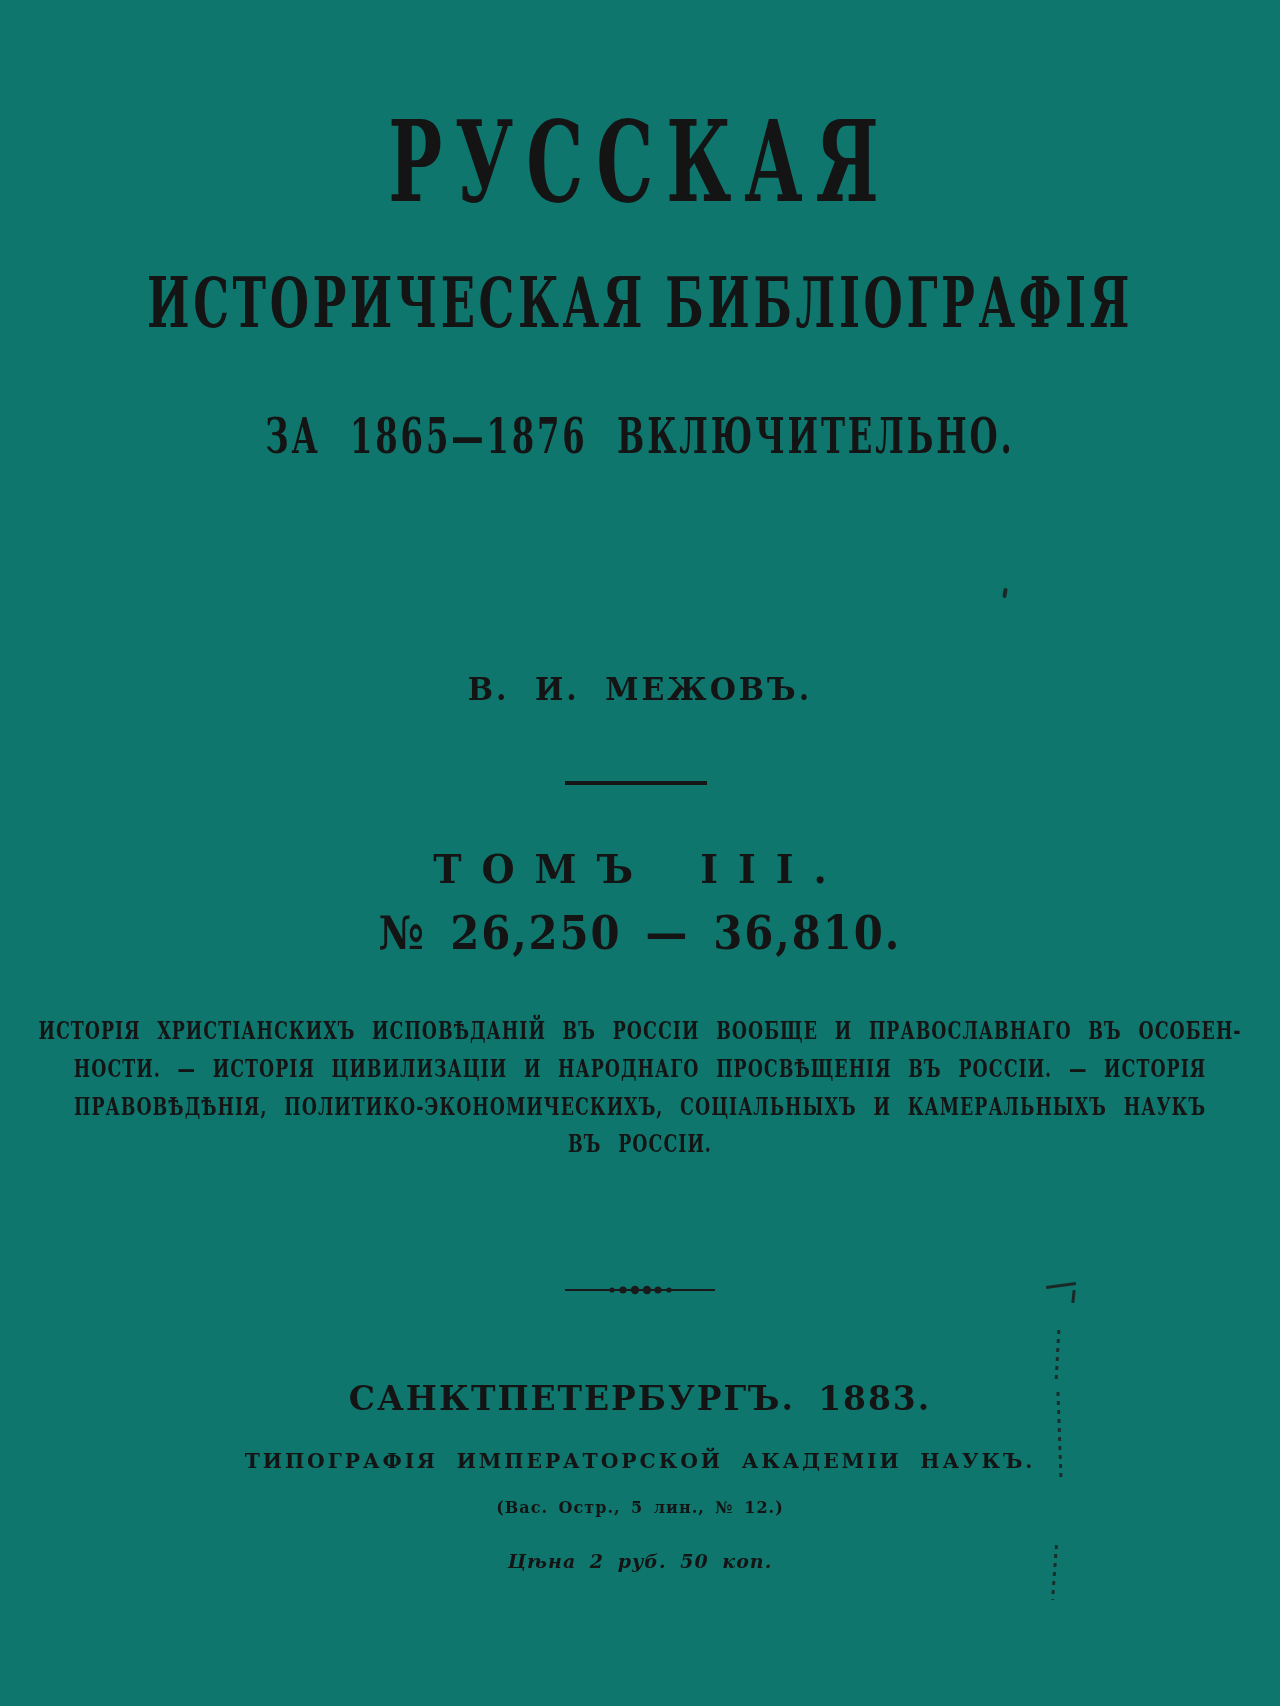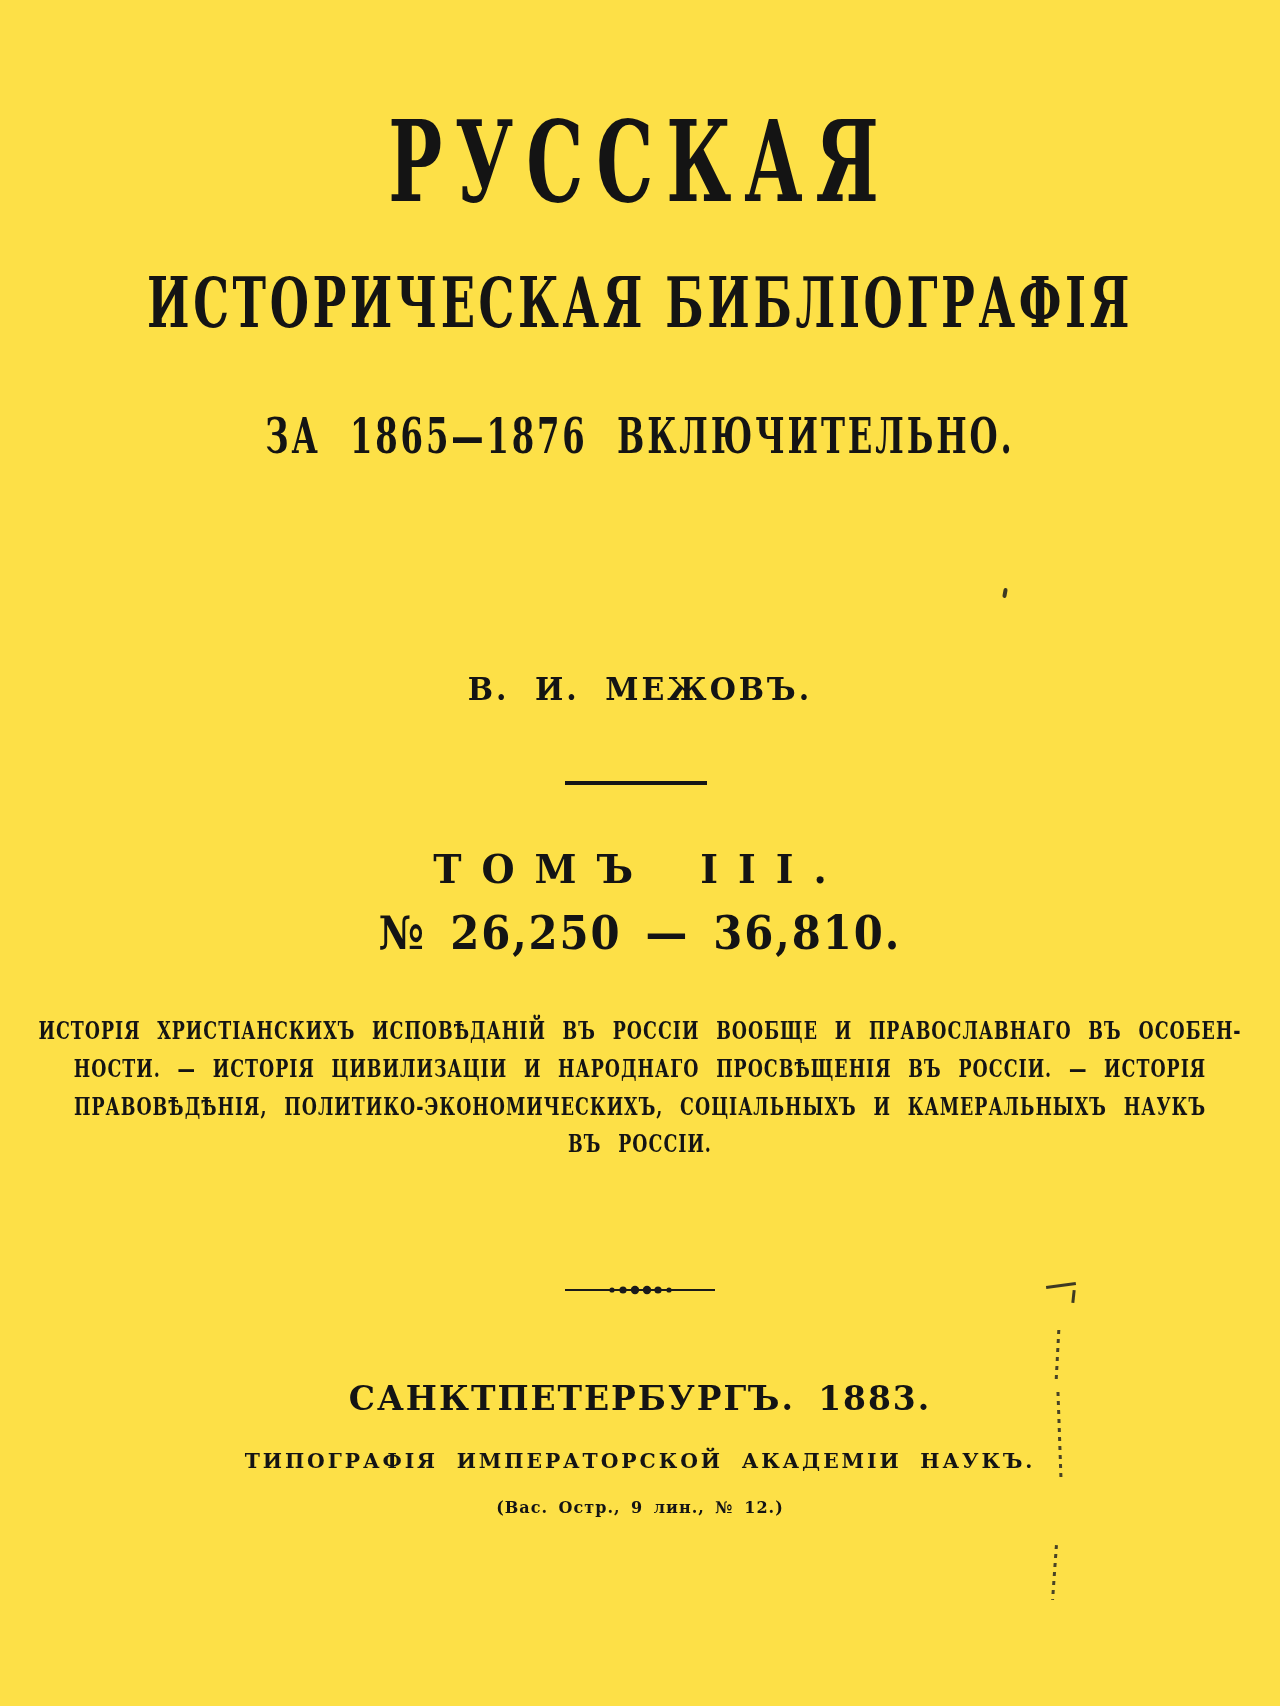--- a/index.html
+++ b/index.html
@@ -1,21 +1,21 @@
 <!DOCTYPE html>
 <html><head>
 <meta charset="utf-8">
 <style>
   html, body { margin: 0; padding: 0; background: #e8e8e6; }
   .page {
     position: relative;
     width: 1280px;
     height: 1706px;
     margin: 0 auto;
-    background: #fde047;
+    background: #0f766e;
     color: #141414;
     font-family: "DejaVu Serif", "Liberation Serif", serif;
     overflow: hidden;
   }
   .tblock {
     position: absolute;
     left: 0;
     width: 100%;
     text-align: center;
     white-space: nowrap;
@@ -174,22 +174,23 @@
       <circle cx="82" cy="7" r="4.2" fill="#1a1a1a"></circle>
       <circle cx="93" cy="7" r="3.6" fill="#1a1a1a"></circle>
       <circle cx="104" cy="7" r="2.6" fill="#1a1a1a"></circle>
     </svg>
   </div>
 
   <div class="tblock city-year">САНКТПЕТЕРБУРГЪ. 1883.</div>
 
   <div class="tblock printer">ТИПОГРАФІЯ ИМПЕРАТОРСКОЙ АКАДЕМІИ НАУКЪ.</div>
 
-  <div class="tblock address">(Вас. Остр., 9 лин., № 12.)</div>
+  <div class="tblock address">(Вас. Остр., 5 лин., № 12.)</div>
 
+  <div class="tblock price">Цѣна 2 руб. 50 коп.</div>
 
   <div class="artifact" style="top:588px; left:1003px; width:4px; height:10px; transform:rotate(10deg); border-radius:2px;"></div>
   <div class="artifact" style="top:1284px; left:1046px; width:30px; height:3px; transform:rotate(-8deg);"></div>
   <div class="artifact" style="top:1290px; left:1072px; width:3px; height:13px; transform:rotate(6deg);"></div>
   <div class="artifact-dotted" style="top:1330px; left:1056px; height:50px; transform:rotate(3deg);"></div>
   <div class="artifact-dotted" style="top:1392px; left:1058px; height:88px; transform:rotate(-2deg);"></div>
   <div class="artifact-dotted" style="top:1545px; left:1053px; height:55px; transform:rotate(4deg);"></div>
 
 </div>
 

